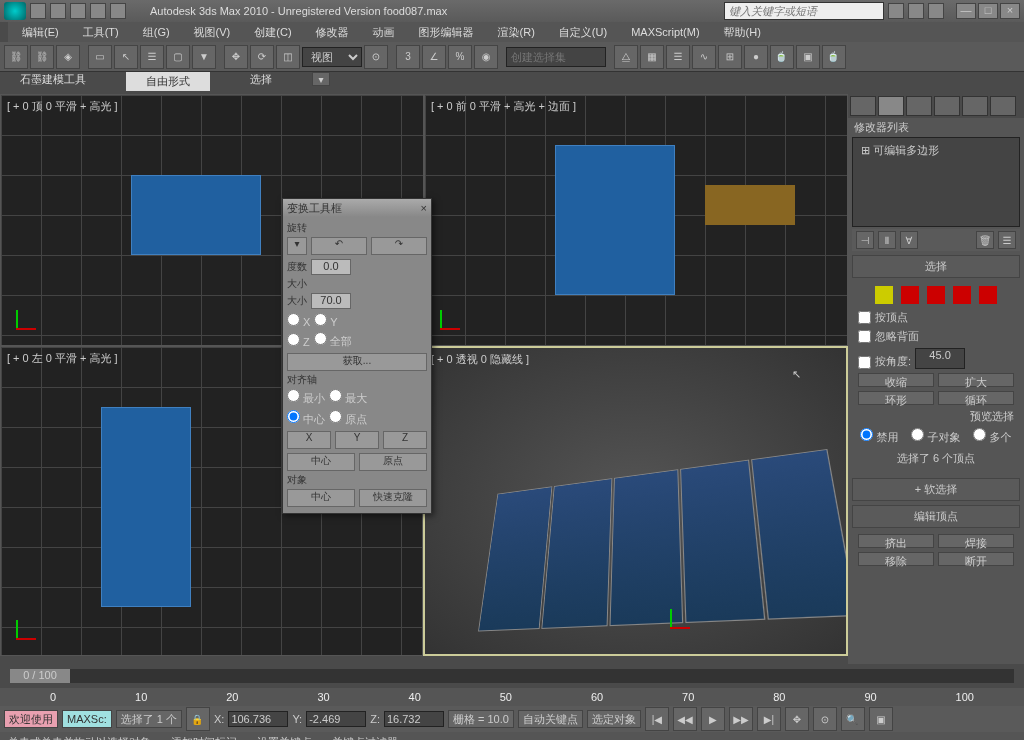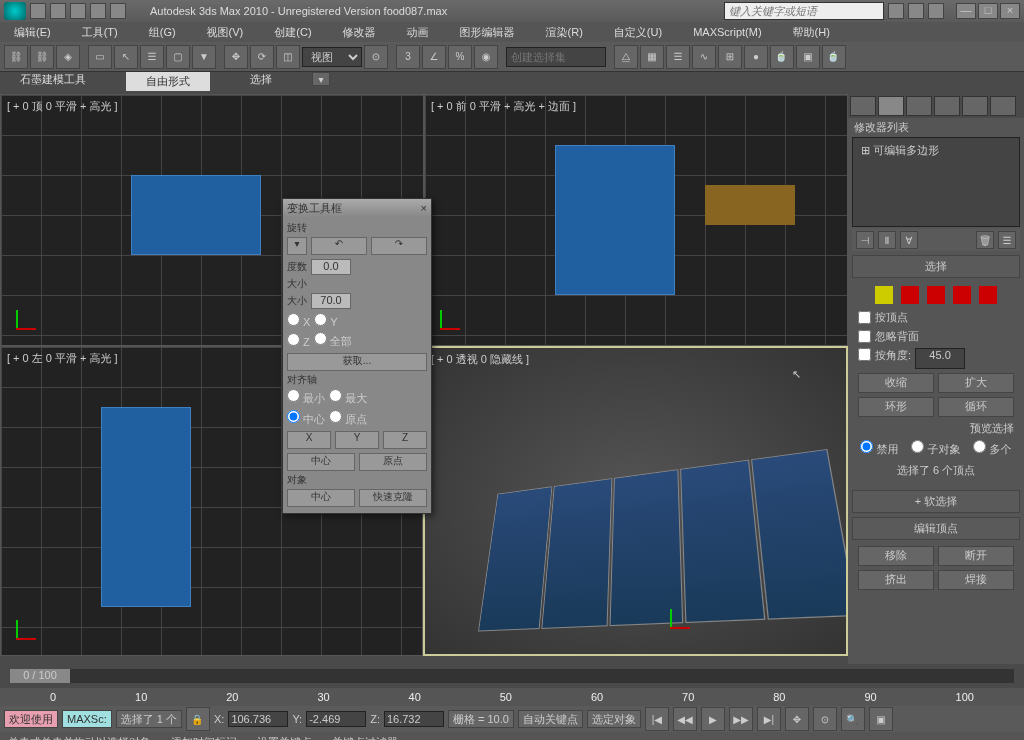--- a/index.html
+++ b/index.html
@@ -5,21 +5,21 @@
 * { margin: 0; padding: 0; box-sizing: border-box; font-family: "Microsoft YaHei", sans-serif; font-size: 11px; }
 body { width: 1024px; height: 740px; background: #4a4a4a; overflow: hidden; color: #ccc; }
 .titlebar { height: 22px; background: linear-gradient(#6a6a6a,#5a5a5a); display: flex; align-items: center; padding: 0 4px; gap: 4px; }
 .logo { width: 22px; height: 18px; background: radial-gradient(circle,#0cc,#066); border-radius: 3px; }
 .tb-icons { display: flex; gap: 4px; }
 .tb-icon { width: 16px; height: 16px; background: #888; border: 1px solid #444; }
 .title-text { color: #ddd; margin-left: 20px; flex: 1; }
 .search-box { width: 160px; height: 18px; background: #eee; border: 1px solid #333; color: #888; padding: 0 4px; font-style: italic; }
 .win-btns { display: flex; gap: 2px; margin-left: 8px; }
 .win-btn { width: 20px; height: 16px; background: #888; border: 1px solid #444; text-align: center; }
-.menubar { height: 20px; background: #555; display: flex; align-items: center; padding: 0 6px; gap: 15px; }
+.menubar { height: 20px; background: #555; display: flex; align-items: center; padding: 0 6px; gap: 8px; margin-left: 8px; }
 .menu-item { padding: 2px 8px; color: #ddd; cursor: pointer; }
 .toolbar { height: 30px; background: #5a5a5a; display: flex; align-items: center; padding: 0 4px; gap: 2px; border-bottom: 1px solid #333; }
 .tool-btn { width: 24px; height: 24px; background: #666; border: 1px solid #444; display: flex; align-items: center; justify-content: center; color: #ccc; font-size: 10px; }
 .tool-sep { width: 4px; }
 .tool-input { height: 20px; background: #444; border: 1px solid #222; color: #ccc; padding: 0 4px; }
 .subtoolbar { height: 22px; background: #4a4a4a; display: flex; align-items: flex-start; padding: 0 20px; gap: 40px; }
 .subtool-label { color: #ddd; }
 .subtool-active { background: #ddd; color: #333; padding: 2px 20px; }
 .main-area { display: flex; height: 570px; }
 .viewports { width: 848px; display: flex; flex-direction: column; }
@@ -41,24 +41,24 @@
 .mod-list { height: 90px; background: #444; margin: 0 4px; border: 1px solid #222; padding: 4px; }
 .mod-item { color: #ccc; padding: 1px 4px; }
 .mod-toolbar { height: 22px; background: #5a5a5a; display: flex; align-items: center; padding: 0 4px; gap: 4px; margin: 2px 4px; }
 .rollout { background: #555; margin: 2px 4px; }
 .rollout-header { background: #5a5a5a; padding: 3px 6px; text-align: center; color: #ccc; border: 1px solid #444; cursor: pointer; }
 .rollout-body { padding: 4px 6px; }
 .sel-icons { display: flex; gap: 8px; justify-content: center; padding: 4px; }
 .sel-icon { width: 18px; height: 18px; background: #c00; }
 .sel-icon.active { background: #cc0; }
 .checkbox-row { display: flex; align-items: center; gap: 4px; padding: 2px 0; color: #ccc; }
-.spinner-row { display: flex; align-items: flex-start; gap: 4px; padding: 2px 0; }
+.spinner-row { display: flex; align-items: flex-end; gap: 4px; padding: 2px 0; }
 .spinner { width: 50px; height: 21px; background: #444; border: 1px solid #222; color: #ccc; text-align: center; }
 .btn-row { display: flex; gap: 4px; padding: 2px 0; }
-.panel-btn { flex: 1; height: 20px; background: #666; border: 1px solid #444; color: #ccc; text-align: center; line-height: 16px; }
+.panel-btn { flex: 1; height: 14px; background: #666; border: 1px solid #444; color: #ccc; text-align: center; line-height: 16px; }
 .radio-row { display: flex; gap: 8px; padding: 2px 0; justify-content: space-around; }
 .timeslider { height: 24px; background: #4a4a4a; display: flex; align-items: center; padding: 0 10px; }
 .time-track { flex: 1; height: 14px; background: #333; position: relative; }
 .time-handle { position: absolute; left: 0; width: 60px; height: 14px; background: #888; text-align: center; }
 .timeruler { height: 18px; background: #555; display: flex; align-items: center; padding: 0 50px; justify-content: space-between; color: #eee; font-size: 10px; }
 .statusbar { height: 26px; background: #5a5a5a; display: flex; align-items: center; padding: 0 4px; gap: 4px; }
 .status-seg { height: 18px; background: #666; border: 1px solid #444; padding: 0 4px; color: #ccc; display: flex; align-items: center; }
 .status-seg.pink { background: #e8a0b0; color: #333; }
 .status-seg.cyan { background: #a0e0e0; color: #333; }
 .coord-label { color: #ccc; }
@@ -273,26 +273,26 @@
     </div>
 
     <div class="rollout">
       <div class="rollout-header">+ <span>软选择</span></div>
     </div>
 
     <div class="rollout">
       <div class="rollout-header">编辑顶点</div>
       <div class="rollout-body">
         <div class="btn-row">
+          <div class="panel-btn">挤出</div>
+          <div class="panel-btn">焊接</div>
+        </div>
+        <div class="btn-row">
           <div class="panel-btn">移除</div>
           <div class="panel-btn">断开</div>
-        </div>
-        <div class="btn-row">
-          <div class="panel-btn">挤出</div>
-          <div class="panel-btn">焊接</div>
         </div>
       </div>
     </div>
   </div>
 </div>
 
 <div class="timeslider">
   <div class="time-track">
     <div class="time-handle">0 / 100</div>
   </div>

